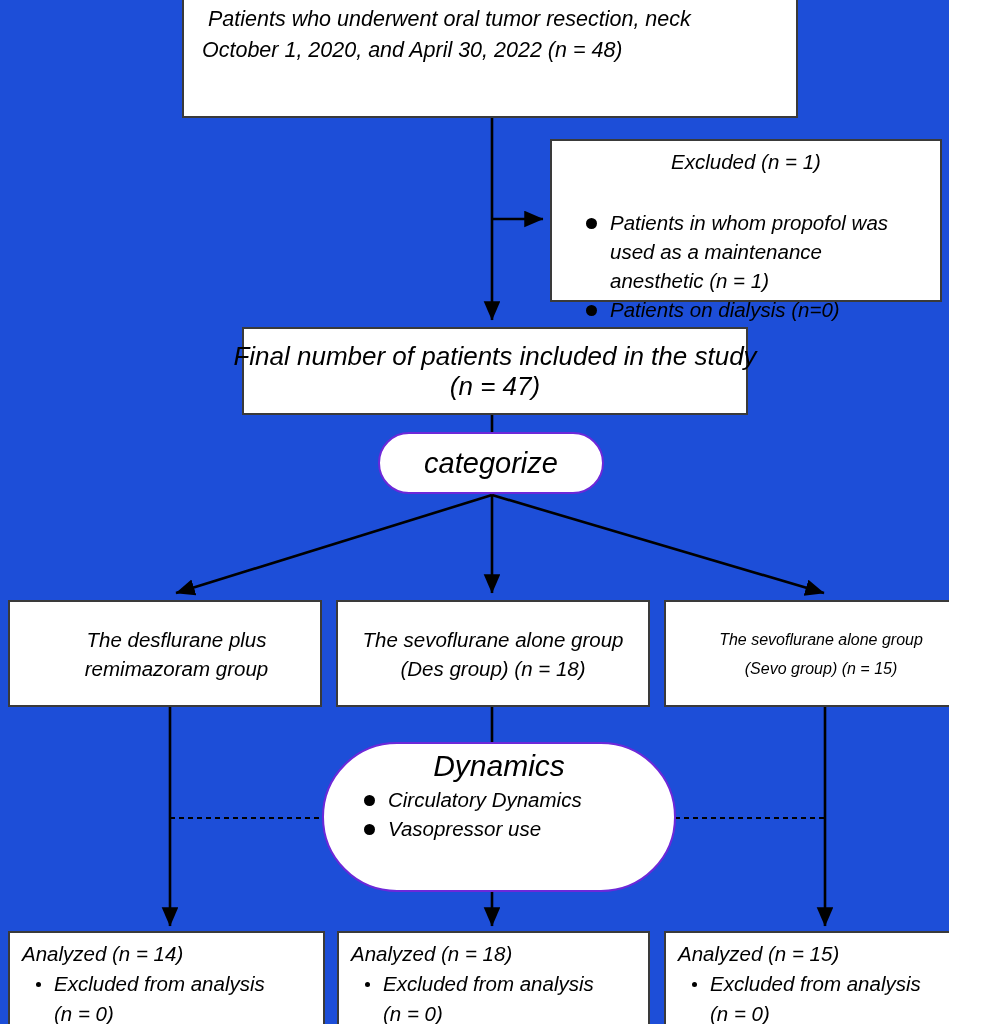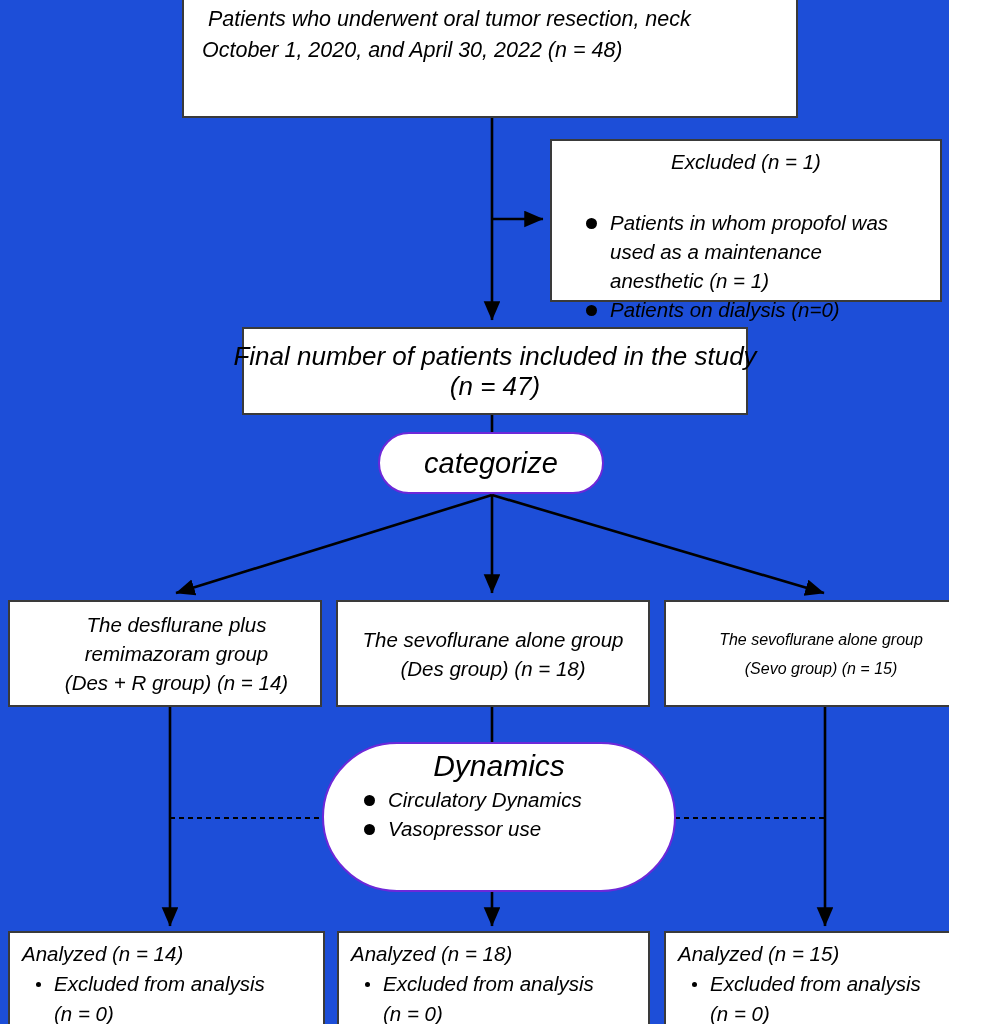--- a/index.html
+++ b/index.html
@@ -261,21 +261,20 @@
     <span class="line-txt">(n = 47)</span>
   </div>
 
   <div class="node center pill" id="node-categorize">
     <span class="line-txt">categorize</span>
   </div>
 
   <div class="node center" id="node-des-r">
     <span class="line-txt">The desflurane plus</span>
     <span class="line-txt">remimazoram group</span>
-    <span class="line-txt">(Des + R group) (n = 14)</span>
   </div>
 
   <div class="node center" id="node-des">
     <span class="line-txt">The sevoflurane alone group</span>
     <span class="line-txt">(Des group) (n = 18)</span>
   </div>
 
   <div class="node center" id="node-sevo">
     <span class="line-txt">The sevoflurane alone group</span>
     <span class="line-txt">(Sevo group) (n = 15)</span>

